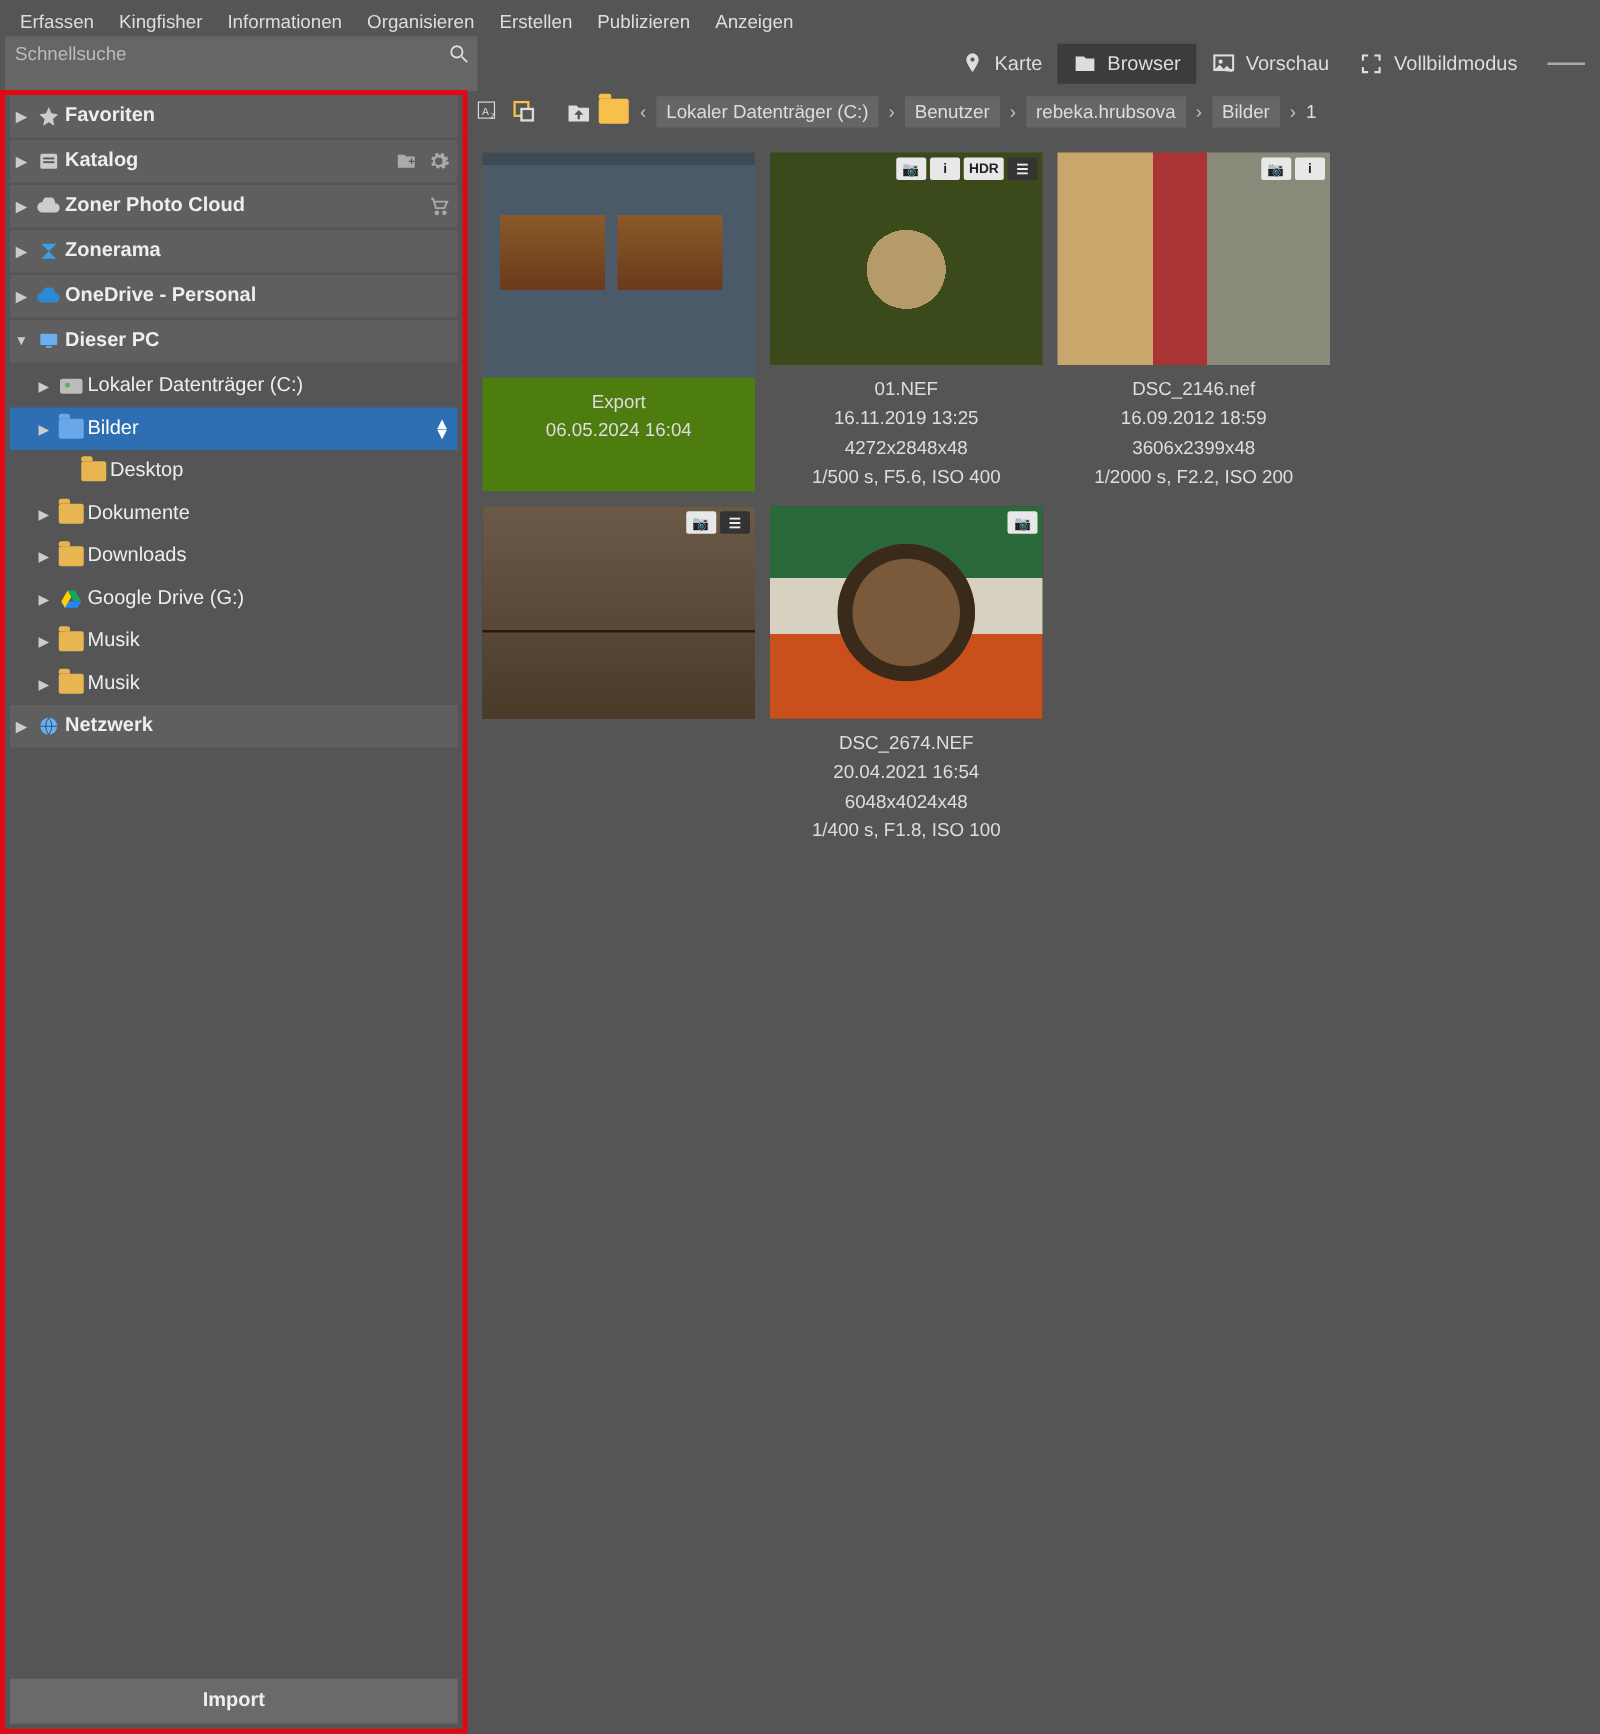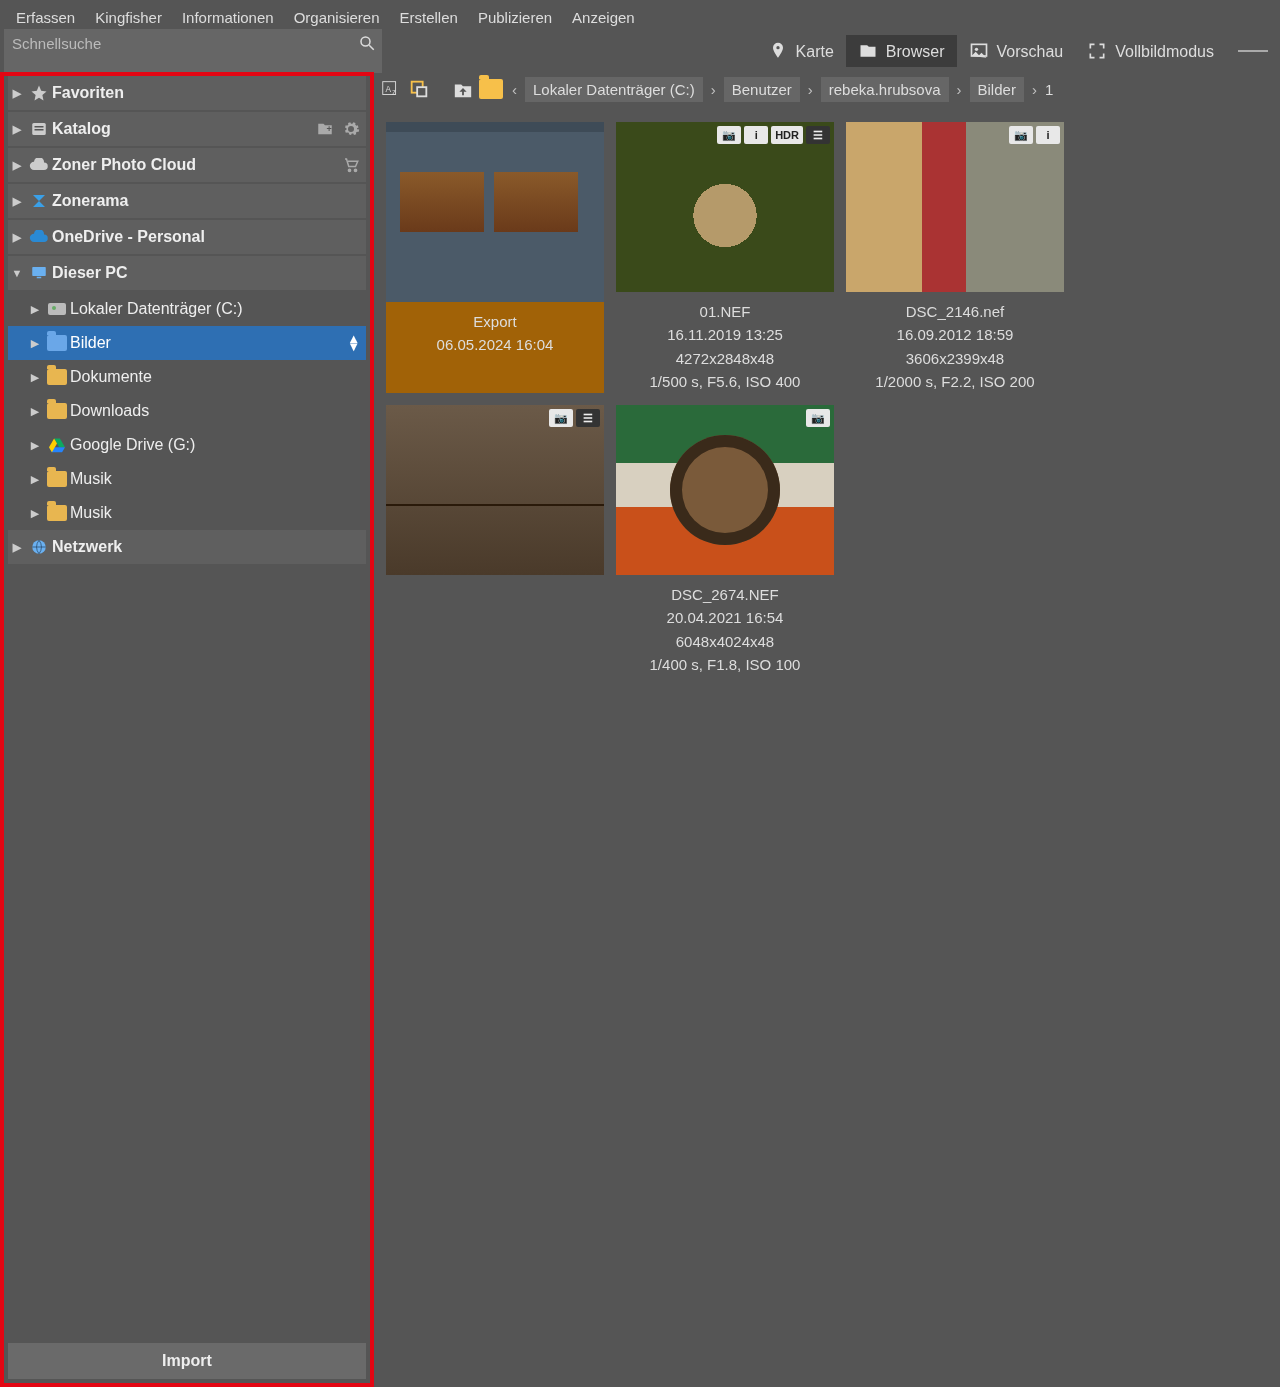--- a/index.html
+++ b/index.html
@@ -44,21 +44,21 @@
   .pathbar .pbfolder{width:24px;height:20px;background:#f7c04a;display:inline-block;border-radius:2px;position:relative}
   .pathbar .pbfolder:before{content:"";position:absolute;left:0;top:-4px;width:10px;height:4px;background:#f7c04a;border-radius:2px 2px 0 0}
   .thumbs{flex:1;padding:16px 12px;display:flex;flex-wrap:wrap;align-content:flex-start;gap:12px;overflow:hidden}
   .card{width:218px;display:flex;flex-direction:column;align-items:center}
   .thumb{width:218px;height:170px;background:#3a3a3a;position:relative;display:flex;align-items:center;justify-content:center}
   .folder-thumb{width:218px;height:170px;background:#4b5a68;position:relative;border-top:10px solid #3e4b57}
   .folder-thumb .mini{position:absolute;width:84px;height:60px;background:#7a4a2a;top:40px}
   .folder-thumb .mini.m1{left:14px;background:linear-gradient(#8a5a2a,#6a3a1a)}
   .folder-thumb .mini.m2{left:108px;background:linear-gradient(#8a5a2a,#6a3a1a)}
   .card.sel .thumb,.card.sel .folder-thumb{outline:0}
-  .card.sel{background:#a16207;padding-bottom:16px}
+  .card.sel{background:#4d7c0f;padding-bottom:16px}
   .caption{text-align:center;color:#ddd;font-size:15px;margin-top:8px;line-height:1.55}
   .caption .t1{display:block}
   .badges{position:absolute;top:4px;right:4px;display:flex;gap:3px}
   .badge{background:#e8e8e8;color:#222;font-size:11px;font-weight:700;border-radius:2px;padding:1px 4px;min-width:16px;height:16px;display:flex;align-items:center;justify-content:center}
   .badge.dark{background:#333;color:#eee}
   
   .img-owl{width:100%;height:100%;background:radial-gradient(circle at 50% 55%,#b59a6a 0 22%,#3a4a1a 22% 100%)}
   .img-woman{width:100%;height:100%;background:linear-gradient(to right,#c9a66b 0 35%,#a33 35% 55%,#8a8a7a 55% 100%)}
   .img-birds{width:100%;height:100%;background:linear-gradient(#6b5a48,#4a3a2a);position:relative}
   .img-birds:after{content:"";position:absolute;left:0;right:0;top:58%;height:2px;background:#2a1a0a}
@@ -239,20 +239,27 @@
             </span>
           <span class="tlabel">Bilder</span>
           <span class="extra">
               <span class="updown">
                 <span>▲</span>
                 <span>▼</span>
               </span>
             </span>
         </div>
 
+        <div class="trow ind2">
+          <span class="chev"></span>
+          <span class="ticon">
+              <span class="sb-folder"></span>
+            </span>
+          <span class="tlabel">Desktop</span>
+        </div>
 
         <div class="trow ind1">
           <span class="chev">▶</span>
           <span class="ticon">
               <span class="sb-folder"></span>
             </span>
           <span class="tlabel">Dokumente</span>
         </div>
 
         <div class="trow ind1">

